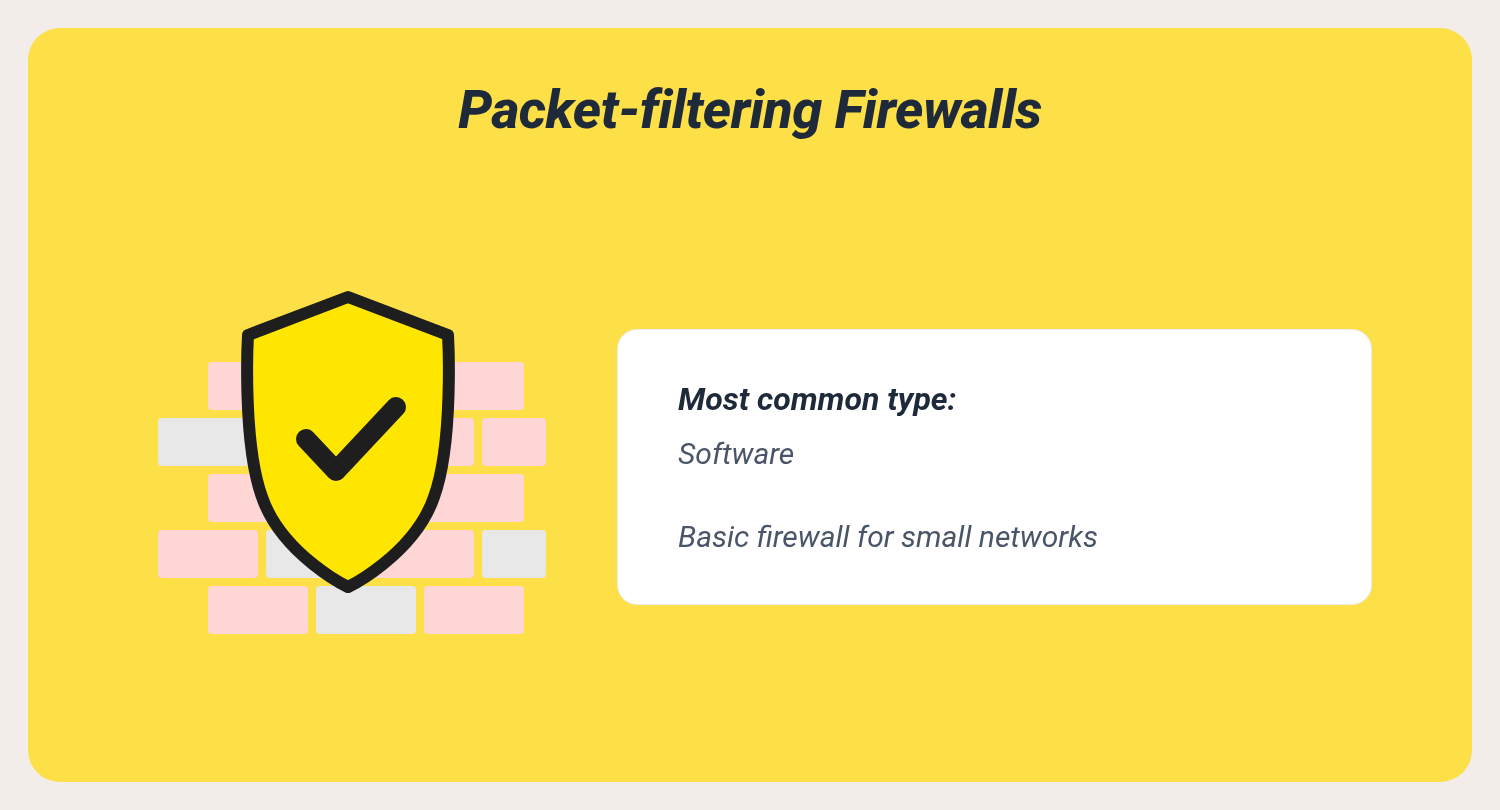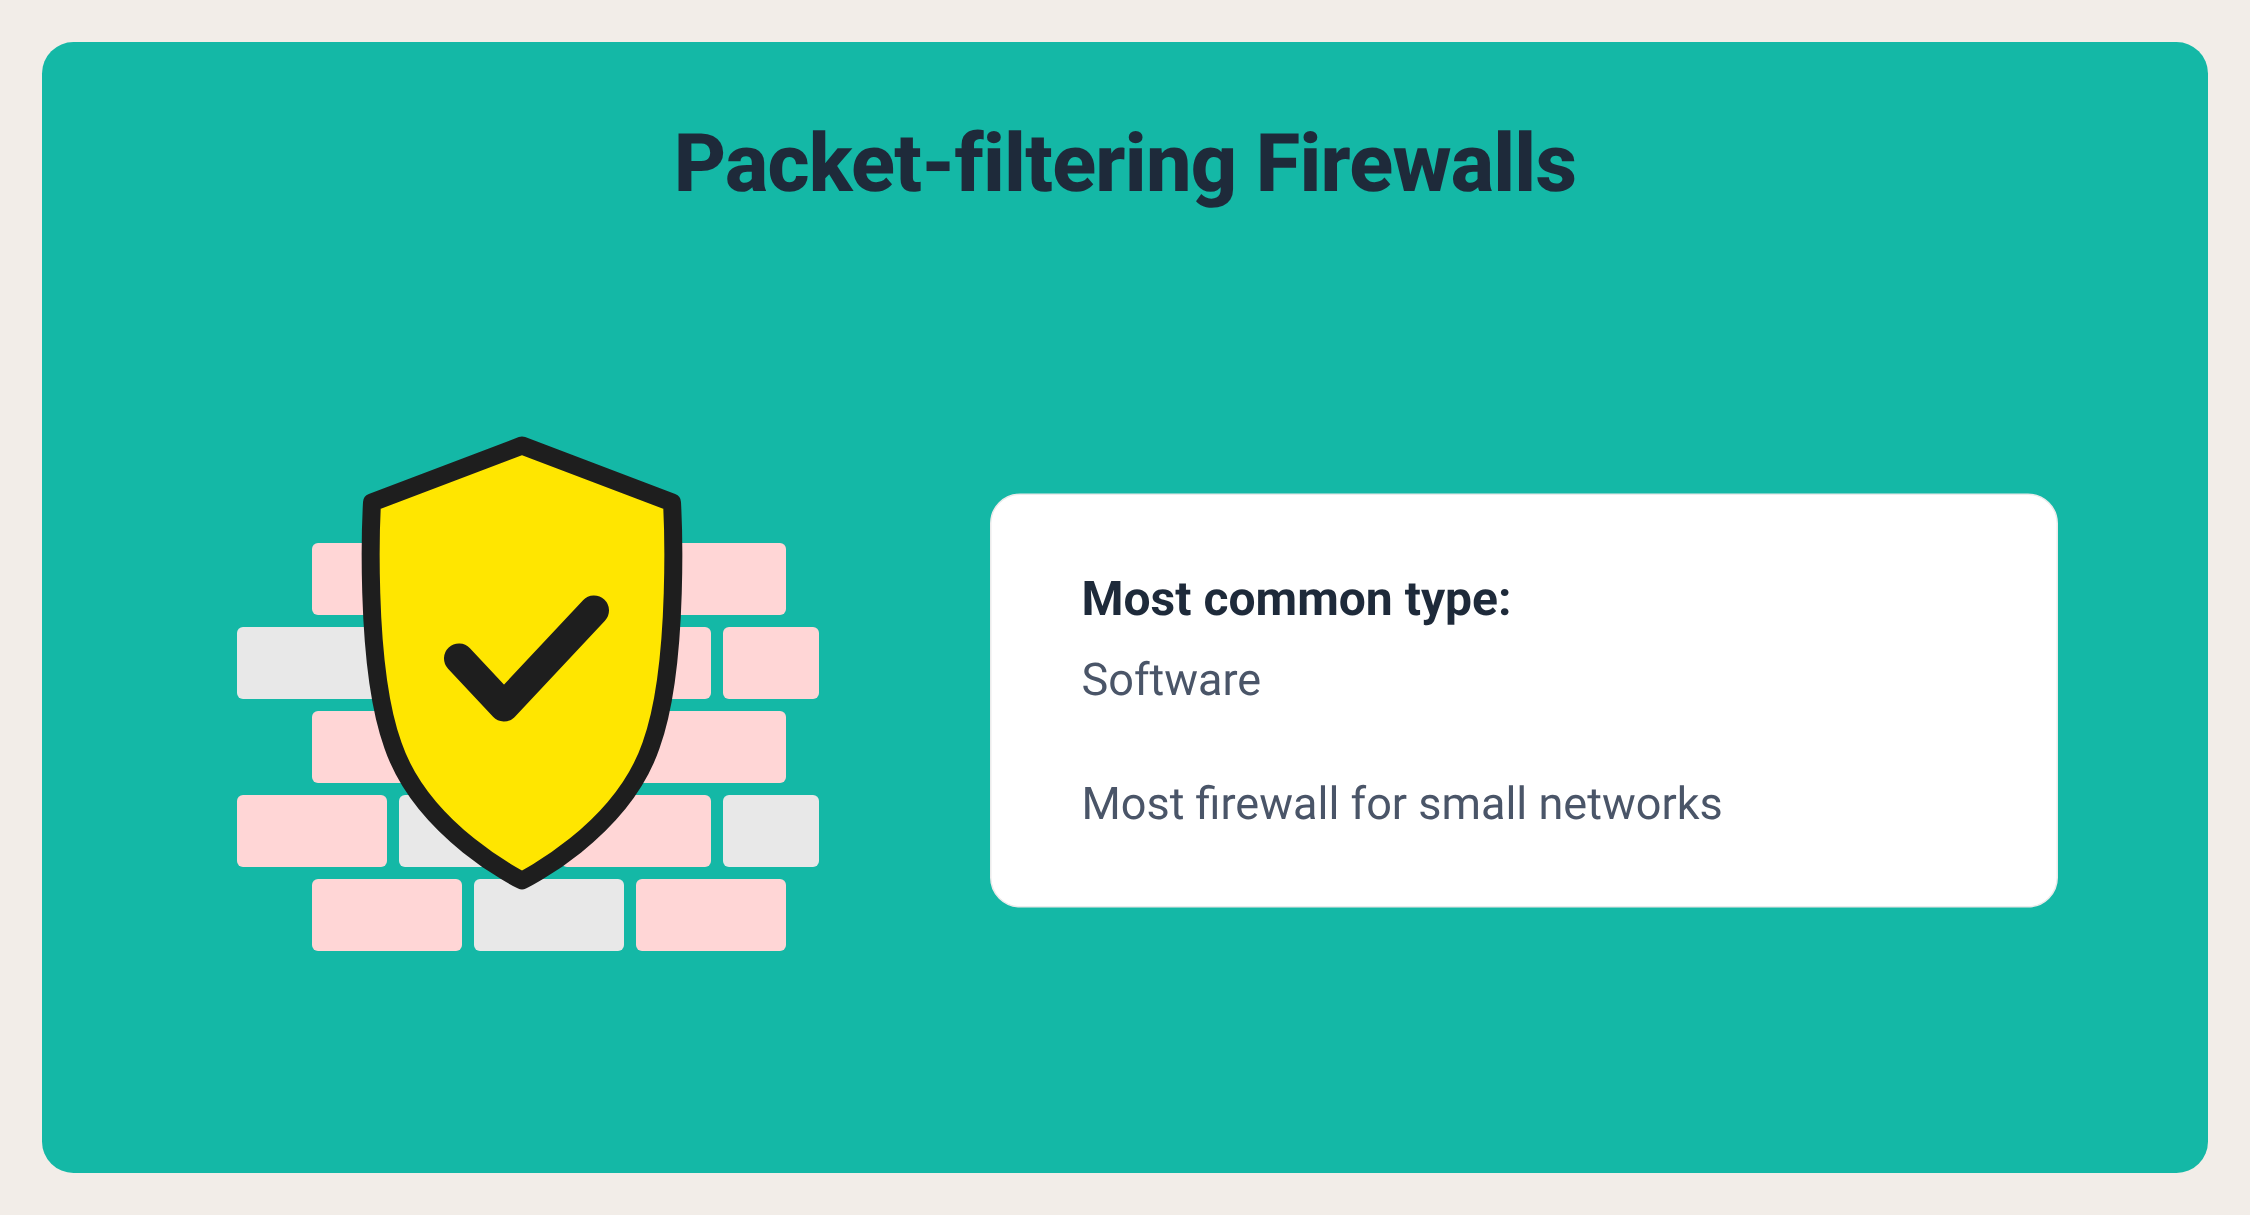--- a/index.html
+++ b/index.html
@@ -10,38 +10,39 @@
     body {
       width: 1500px;
       height: 810px;
       background: #f2ede8;
       font-family: -apple-system, BlinkMacSystemFont, 'Segoe UI', Roboto, Helvetica, Arial, sans-serif;
       padding: 28px;
     }
     .card {
       width: 100%;
       height: 100%;
-      background: #14b8a6;
-      border-radius: 21px;
+      background: #fde047;
+      border-radius: 32px;
       padding: 50px 60px;
       display: flex;
       flex-direction: column;
+      font-style: italic;
     }
     .title {
       font-size: 54px;
       font-weight: 800;
       color: #1e2a3a;
       text-align: center;
       margin-bottom: 60px;
       letter-spacing: -0.5px;
     }
     .content-row {
       display: flex;
       align-items: center;
-      gap: 92px;
+      gap: 49px;
       flex: 1;
       padding: 0 40px;
       justify-content: space-between;
     }
     .icon-container {
       flex-shrink: 0;
       width: 440px;
       display: flex;
       justify-content: center;
       align-items: center;
@@ -115,16 +116,16 @@
                    C 104 185 110 78 110 78
                    L 210 40 Z" fill="#ffe600" stroke="#1e1e1e" stroke-width="12" stroke-linejoin="round"></path>
 
           <path d="M 168 182 L 198 214 L 258 150" fill="none" stroke="#1e1e1e" stroke-width="20" stroke-linecap="round" stroke-linejoin="round"></path>
         </g>
       </svg>
     </div>
     <div class="info-box">
       <div class="info-label">Most common type:</div>
       <div class="info-value">Software</div>
-      <div class="info-value">Most firewall for small networks</div>
+      <div class="info-value">Basic firewall for small networks</div>
     </div>
   </div>
 </div>
 
 </body></html>

